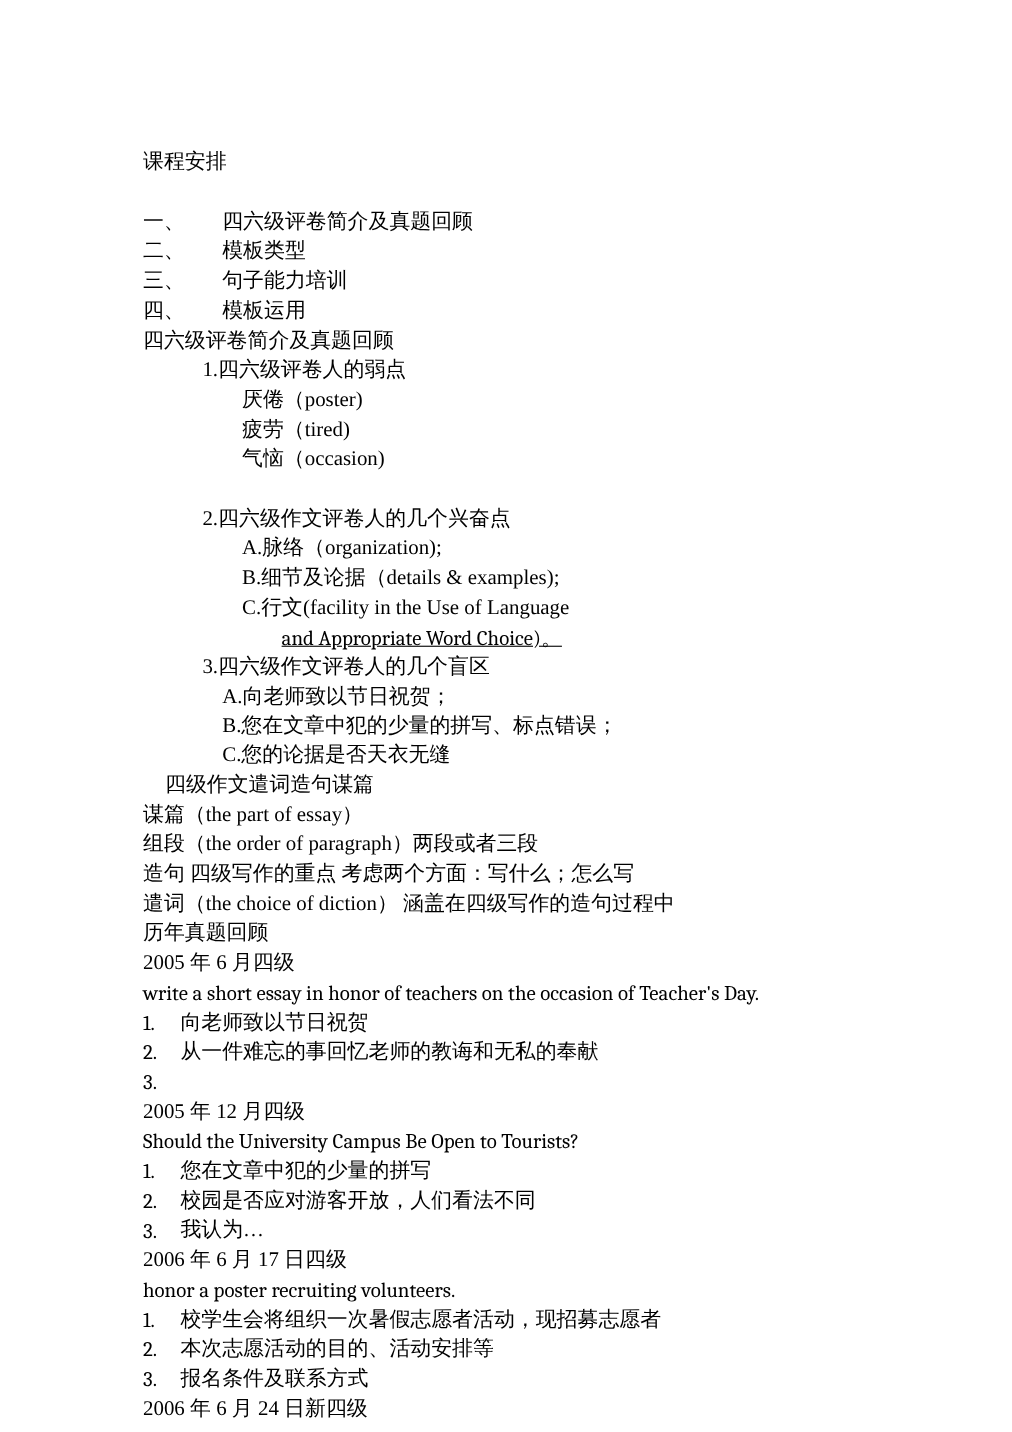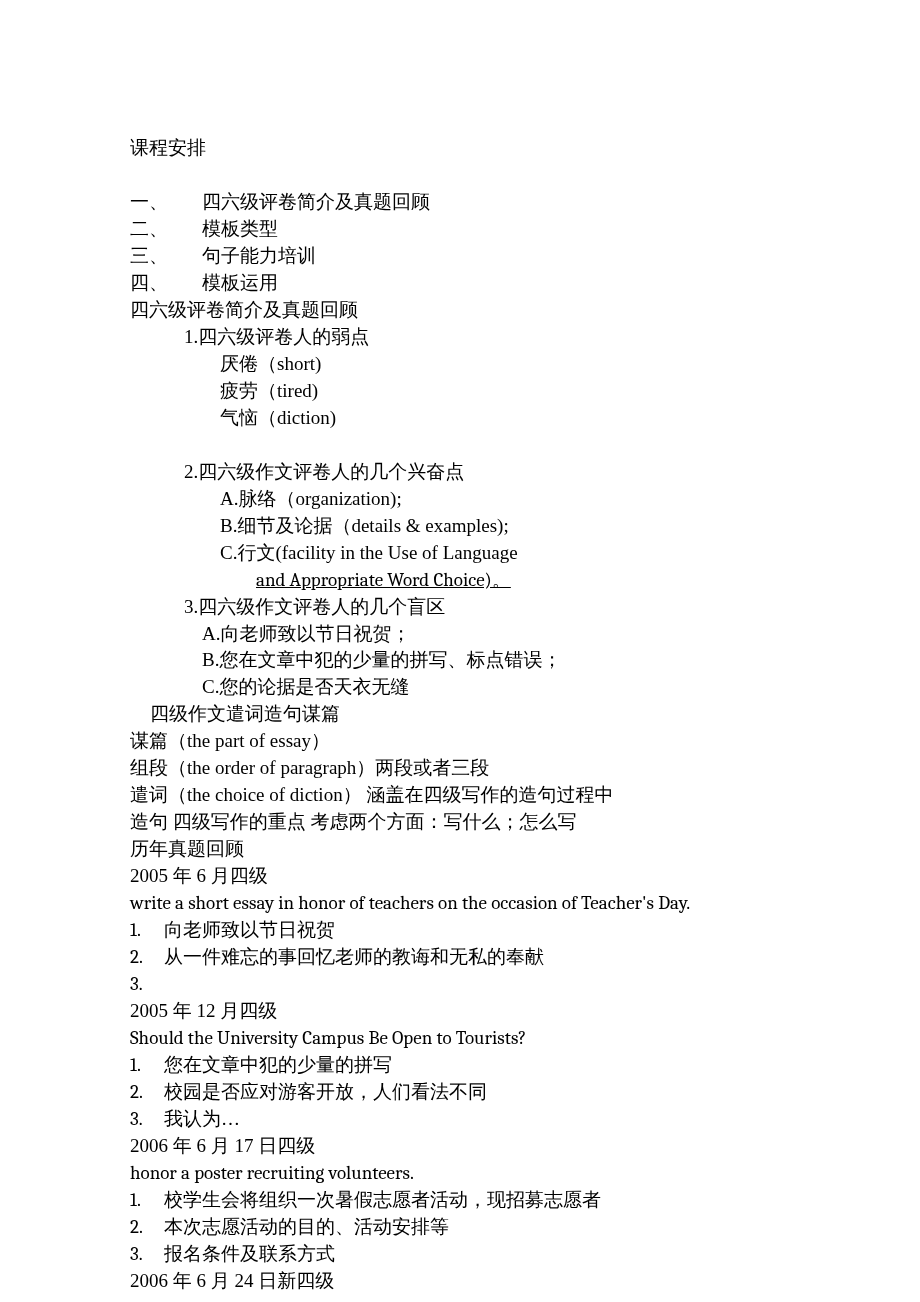--- a/index.html
+++ b/index.html
@@ -65,42 +65,42 @@
     <span>句子能力培训</span>
   </div>
   <div class="outline-row">
     <span class="outline-num">四、</span>
     <span>模板运用</span>
   </div>
 
   <div>四六级评卷简介及真题回顾</div>
 
   <div class="indent-1">1.四六级评卷人的弱点</div>
-  <div class="indent-2">厌倦（short)</div>
+  <div class="indent-2">厌倦（poster)</div>
   <div class="indent-2">疲劳（tired)</div>
-  <div class="indent-2">气恼（diction)</div>
+  <div class="indent-2">气恼（occasion)</div>
 
   <div class="spacer"></div>
 
   <div class="indent-1">2.四六级作文评卷人的几个兴奋点</div>
   <div class="indent-2b">A.脉络（organization);</div>
   <div class="indent-2b">B.细节及论据（details &amp; examples);</div>
   <div class="indent-2b">C.行文(facility in the Use of Language</div>
   <div class="indent-3 latin">and Appropriate Word Choice)。</div>
 
   <div class="indent-1">3.四六级作文评卷人的几个盲区</div>
   <div class="indent-1c">A.向老师致以节日祝贺；</div>
   <div class="indent-1c">B.您在文章中犯的少量的拼写、标点错误；</div>
   <div class="indent-1c">C.您的论据是否天衣无缝</div>
 
   <div class="sec-title">四级作文遣词造句谋篇</div>
   <div>谋篇（the part of essay）</div>
   <div>组段（the order of paragraph）两段或者三段</div>
+  <div>造句    四级写作的重点    考虑两个方面：写什么；怎么写</div>
   <div>遣词（the choice of diction）  涵盖在四级写作的造句过程中</div>
-  <div>造句    四级写作的重点    考虑两个方面：写什么；怎么写</div>
 
   <div>历年真题回顾</div>
 
   <div>2005 年 6 月四级</div>
   <div class="latin">write a short essay in honor of teachers on the occasion of Teacher's Day.</div>
   <div class="num-list">
       <span class="n">1.</span>
       <span>向老师致以节日祝贺</span>
     </div>
   <div class="num-list">

